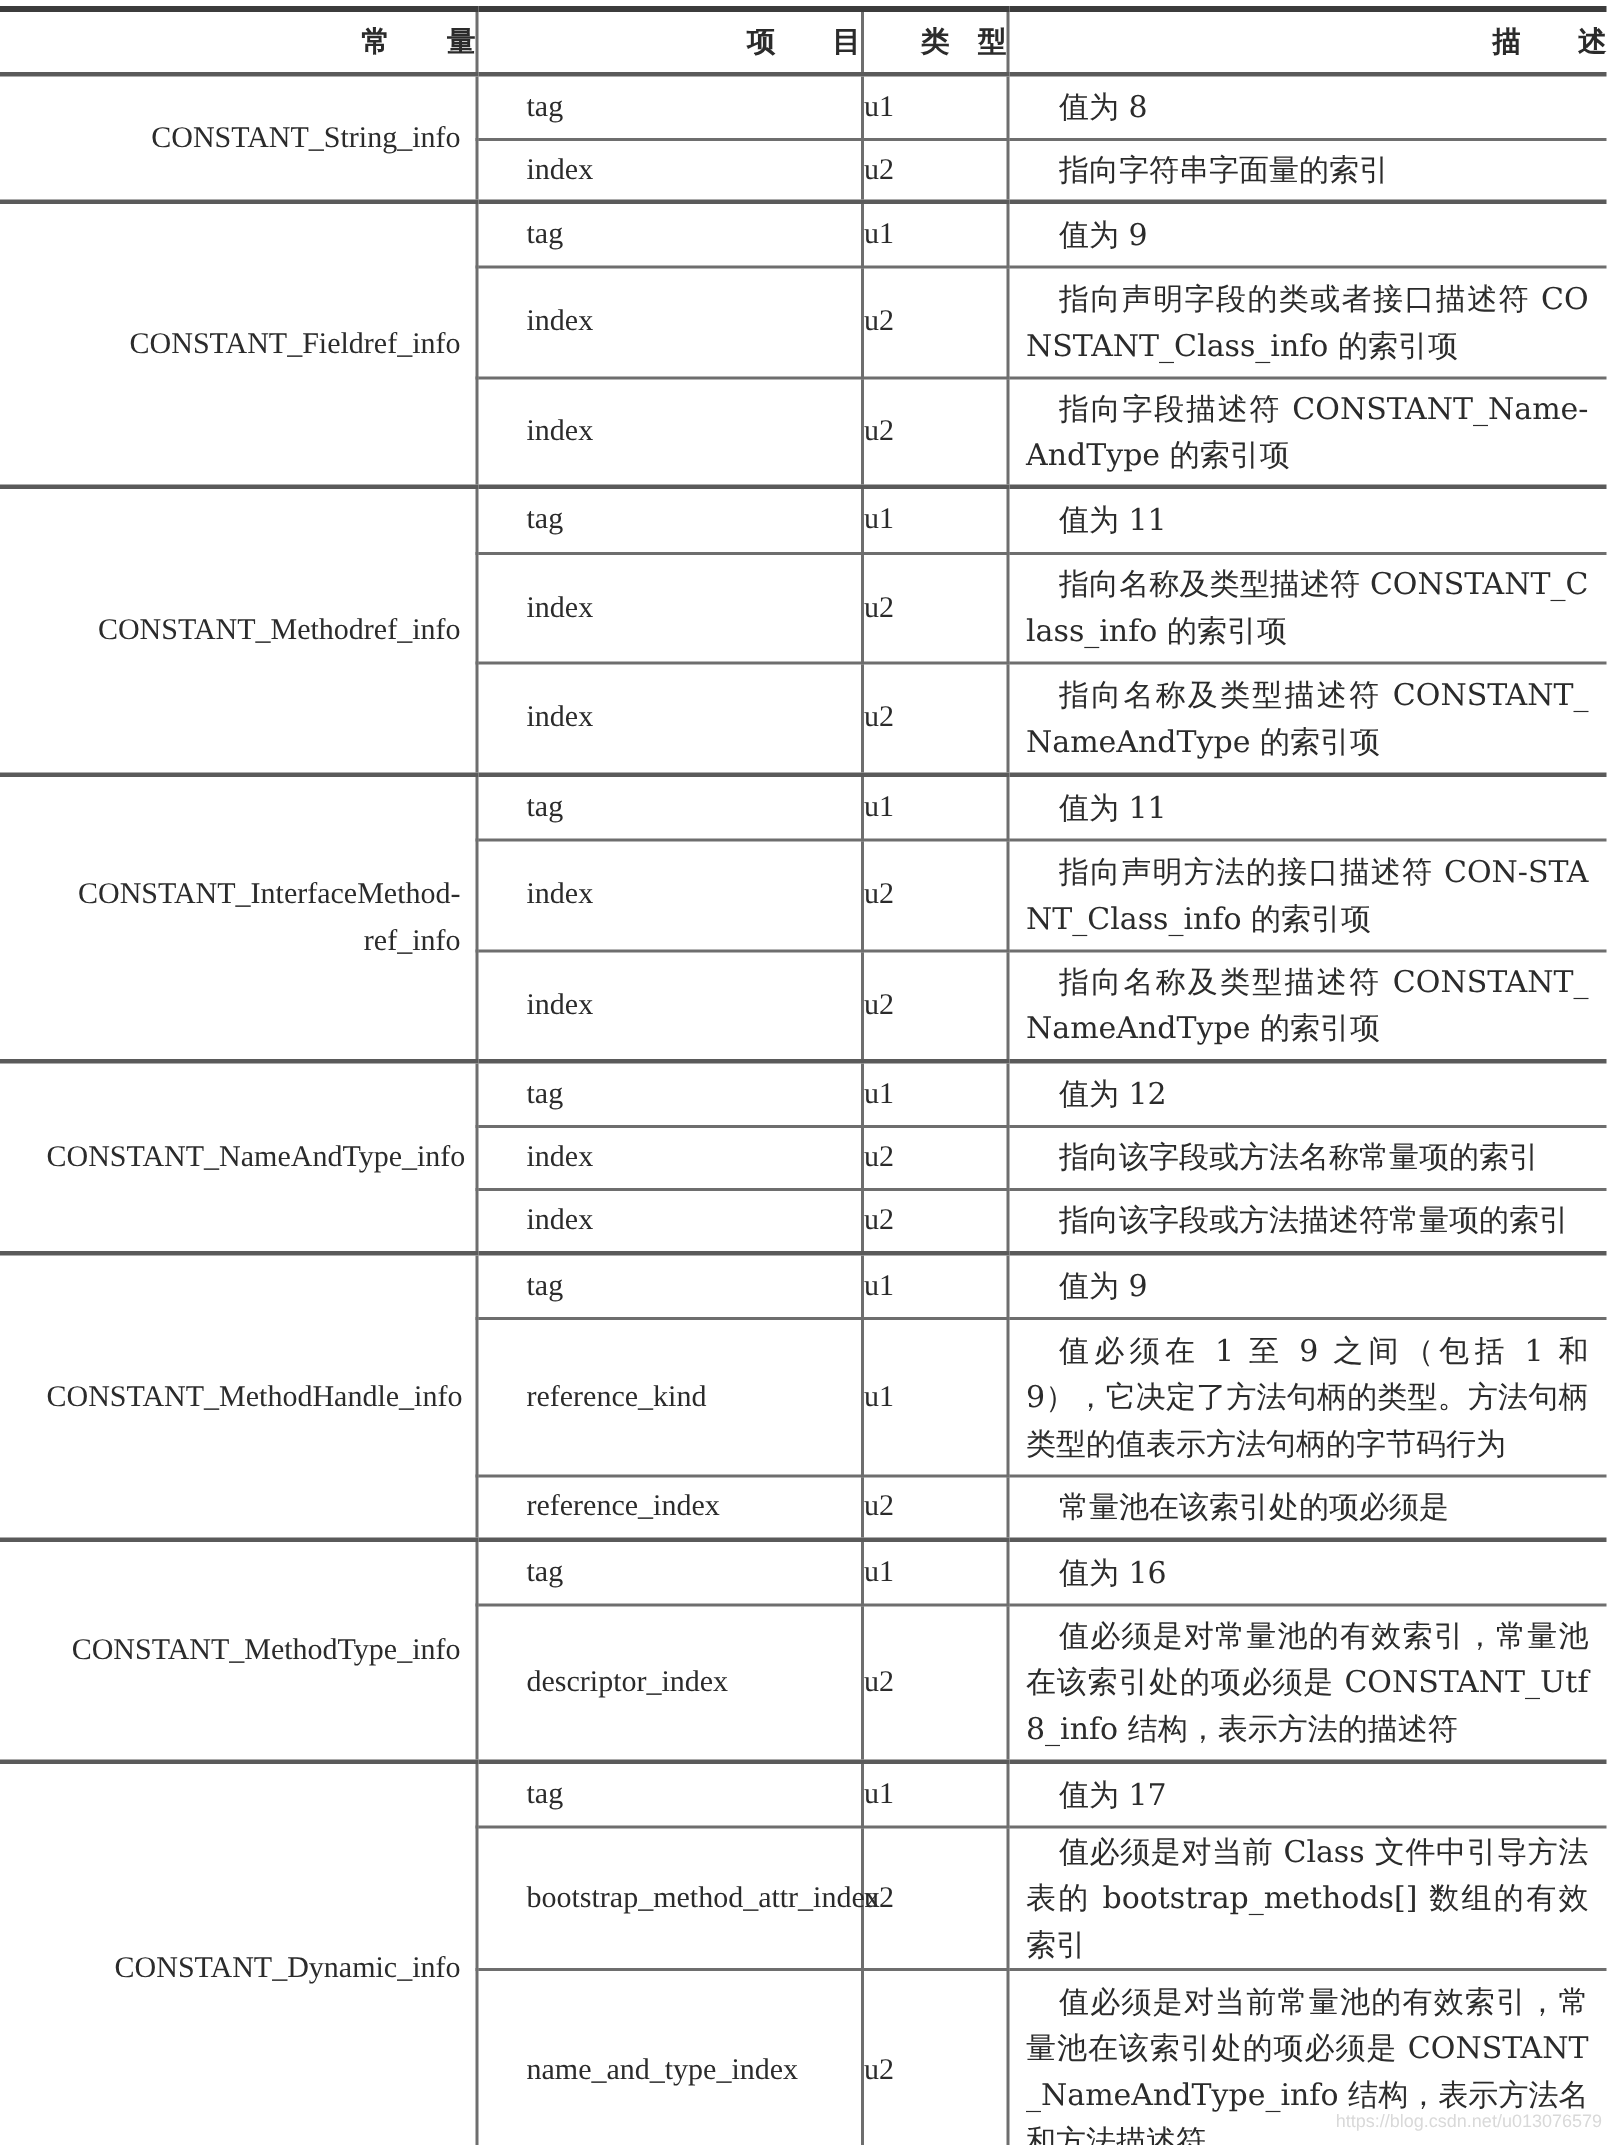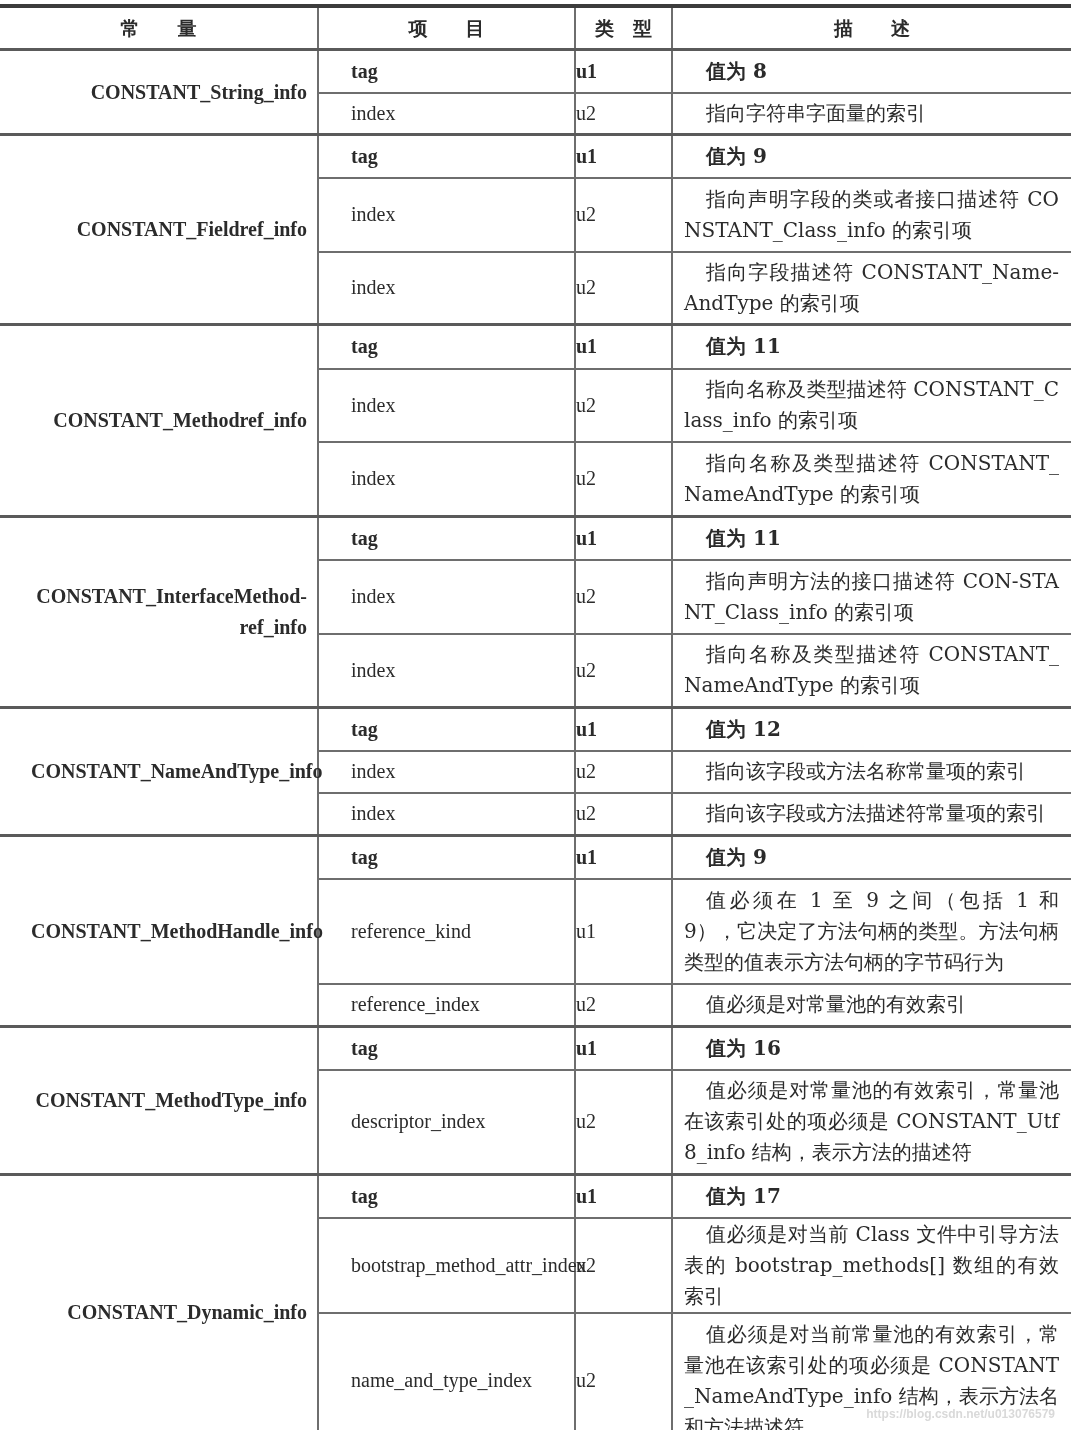--- a/index.html
+++ b/index.html
@@ -27,45 +27,45 @@
       font-weight: normal;
     }
     table.cp tr > *:first-child { border-left: none; }
     table.cp tr > *:last-child { border-right: none; }
     table.cp thead th {
       border-top: 4px solid #3c3c3c;
       height: 40px;
       font-family: "DejaVu Sans", sans-serif;
       font-weight: bold;
       font-size: 19px;
-      text-align: center;
+      text-align: right;
       letter-spacing: 0;
     }
-    table.cp tbody tr.group-start > td { border-top: 3px solid #5a5a5a; font-weight: bold; }
+    table.cp tbody tr.group-start > td { border-top: 3px solid #5a5a5a; }
     table.cp tbody tr.last-row > td { border-bottom: 4px solid #5a5a5a; }
     td.const {
       text-align: right;
       padding: 0 10px 0 8px !important;
       text-indent: 23px;
     }
     td.item { padding-left: 32px !important; padding-right: 10px !important; }
     td.item.wrap { text-indent: 22px; padding-left: 10px !important; text-align: right; }
     td.type { text-align: left; }
     td.desc {
       padding: 0 12px 0 11px !important;
       font-family: "DejaVu Serif", serif;
       font-size: 19px;
       text-indent: 22px;
       text-align: justify;
       word-break: break-all;
     }
     .wm {
-      position: absolute; right: 25px; bottom: 9px;
+      position: absolute; right: 12px; bottom: 9px;
       font-family: "Liberation Sans", sans-serif;
-      font-size: 12px; color: #d9d9d9; font-weight: bold;
+      font-size: 12px; color: #d9d9d9;
     }
   </style>
 </head>
 <body>
 
 <table class="cp">
   <colgroup>
       <col class="c1">
       <col class="c2">
       <col class="c3">
@@ -168,21 +168,21 @@
       <td class="desc">值为 9</td>
     </tr>
     <tr style="height:105px">
       <td class="item">reference_kind</td>
       <td class="type">u1</td>
       <td class="desc">值必须在 1 至 9 之间（包括 1 和 9），它决定了方法句柄的类型。方法句柄类型的值表示方法句柄的字节码行为</td>
     </tr>
     <tr style="height:43px">
       <td class="item">reference_index</td>
       <td class="type">u2</td>
-      <td class="desc">值必须是对常量池的有效索引</td>
+      <td class="desc">常量池在该索引处的项必须是</td>
     </tr>
 
     <tr class="group-start" style="height:43px">
       <td class="const" rowspan="2">CONSTANT_MethodType_info</td>
       <td class="item">tag</td>
       <td class="type">u1</td>
       <td class="desc">值为 16</td>
     </tr>
     <tr style="height:105px">
       <td class="item">descriptor_index</td>

